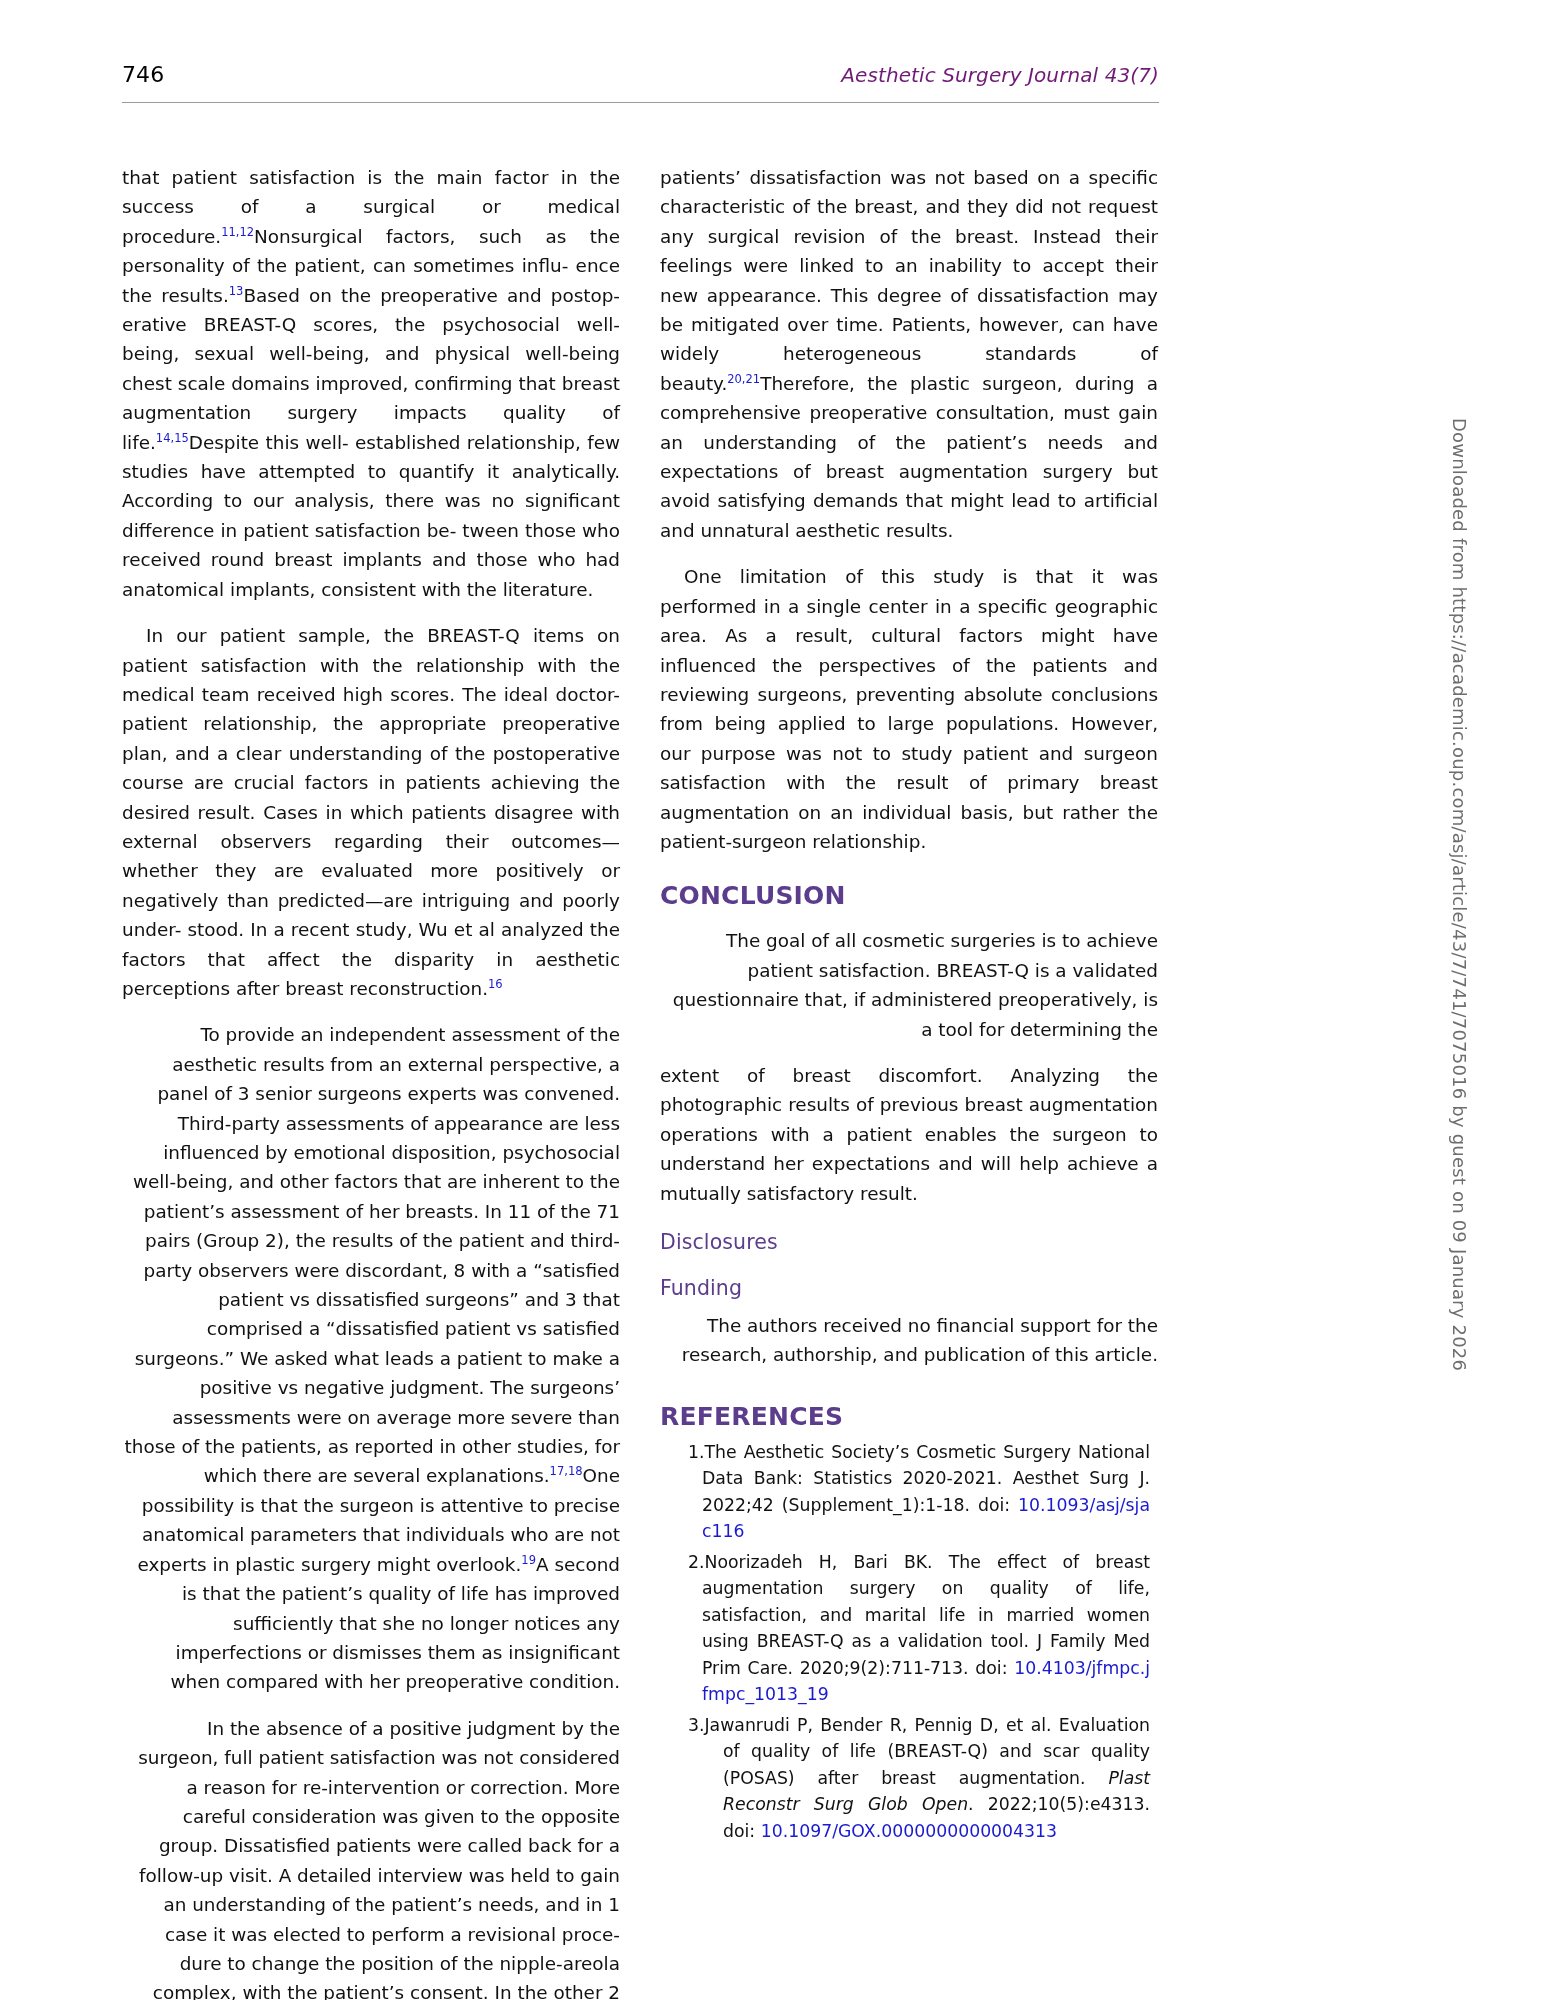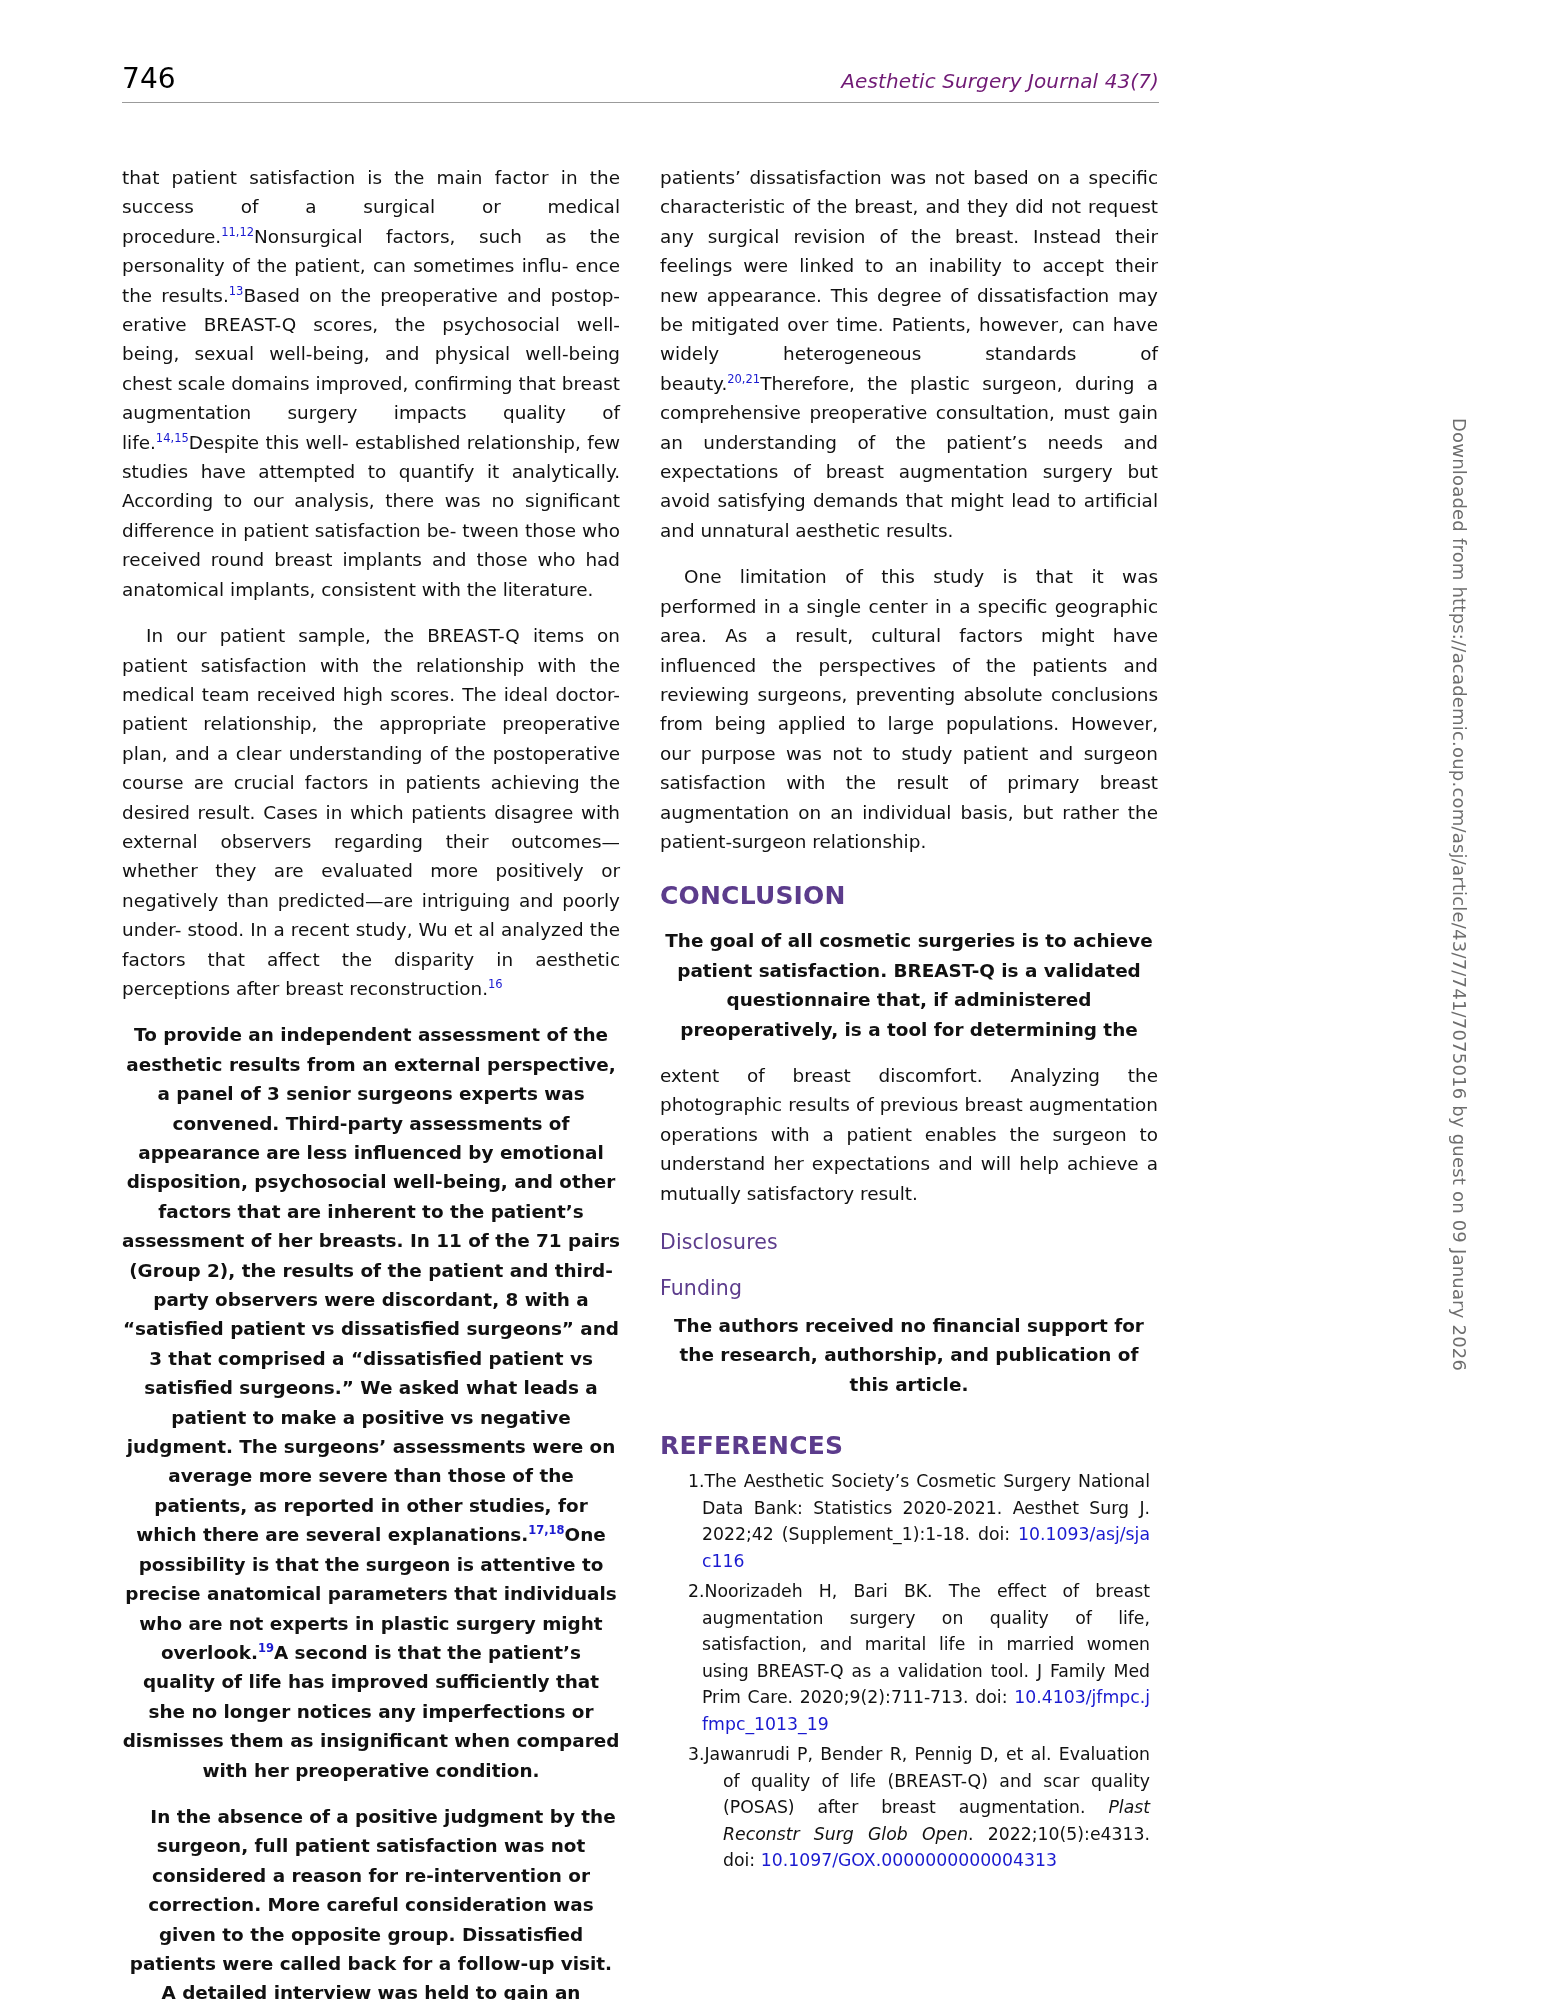--- a/index.html
+++ b/index.html
@@ -24,21 +24,21 @@
   #running-head {
     position: absolute;
     left: 122px;
     top: 62px;
     width: 1037px;
     display: flex;
     align-items: baseline;
     justify-content: space-between;
   }
   #folio {
-    font-size: 28px;
+    font-size: 22px;
     font-weight: 400;
     color: #000;
     letter-spacing: .1px;
   }
   #journal-title {
     font-size: 20px;
     font-style: italic;
     color: #701a75;
     letter-spacing: .1px;
   }
@@ -66,21 +66,21 @@
 
   p.body {
     margin: 0 0 17px 0;
     font-size: 18.4px;
     line-height: 29.4px;
     text-align: justify;
     color: #111;
     -webkit-hyphens: none;
     hyphens: none;
   }
-  p.body.ragged { text-align: center; font-weight: bold; }
+  p.body.ragged { text-align: right; }
   p.body.indent { text-indent: 24px; }
 
   sup.ref {
     color: #1a1ad0;
     font-size: 11.5px;
     vertical-align: super;
     line-height: 0;
   }
 
   

